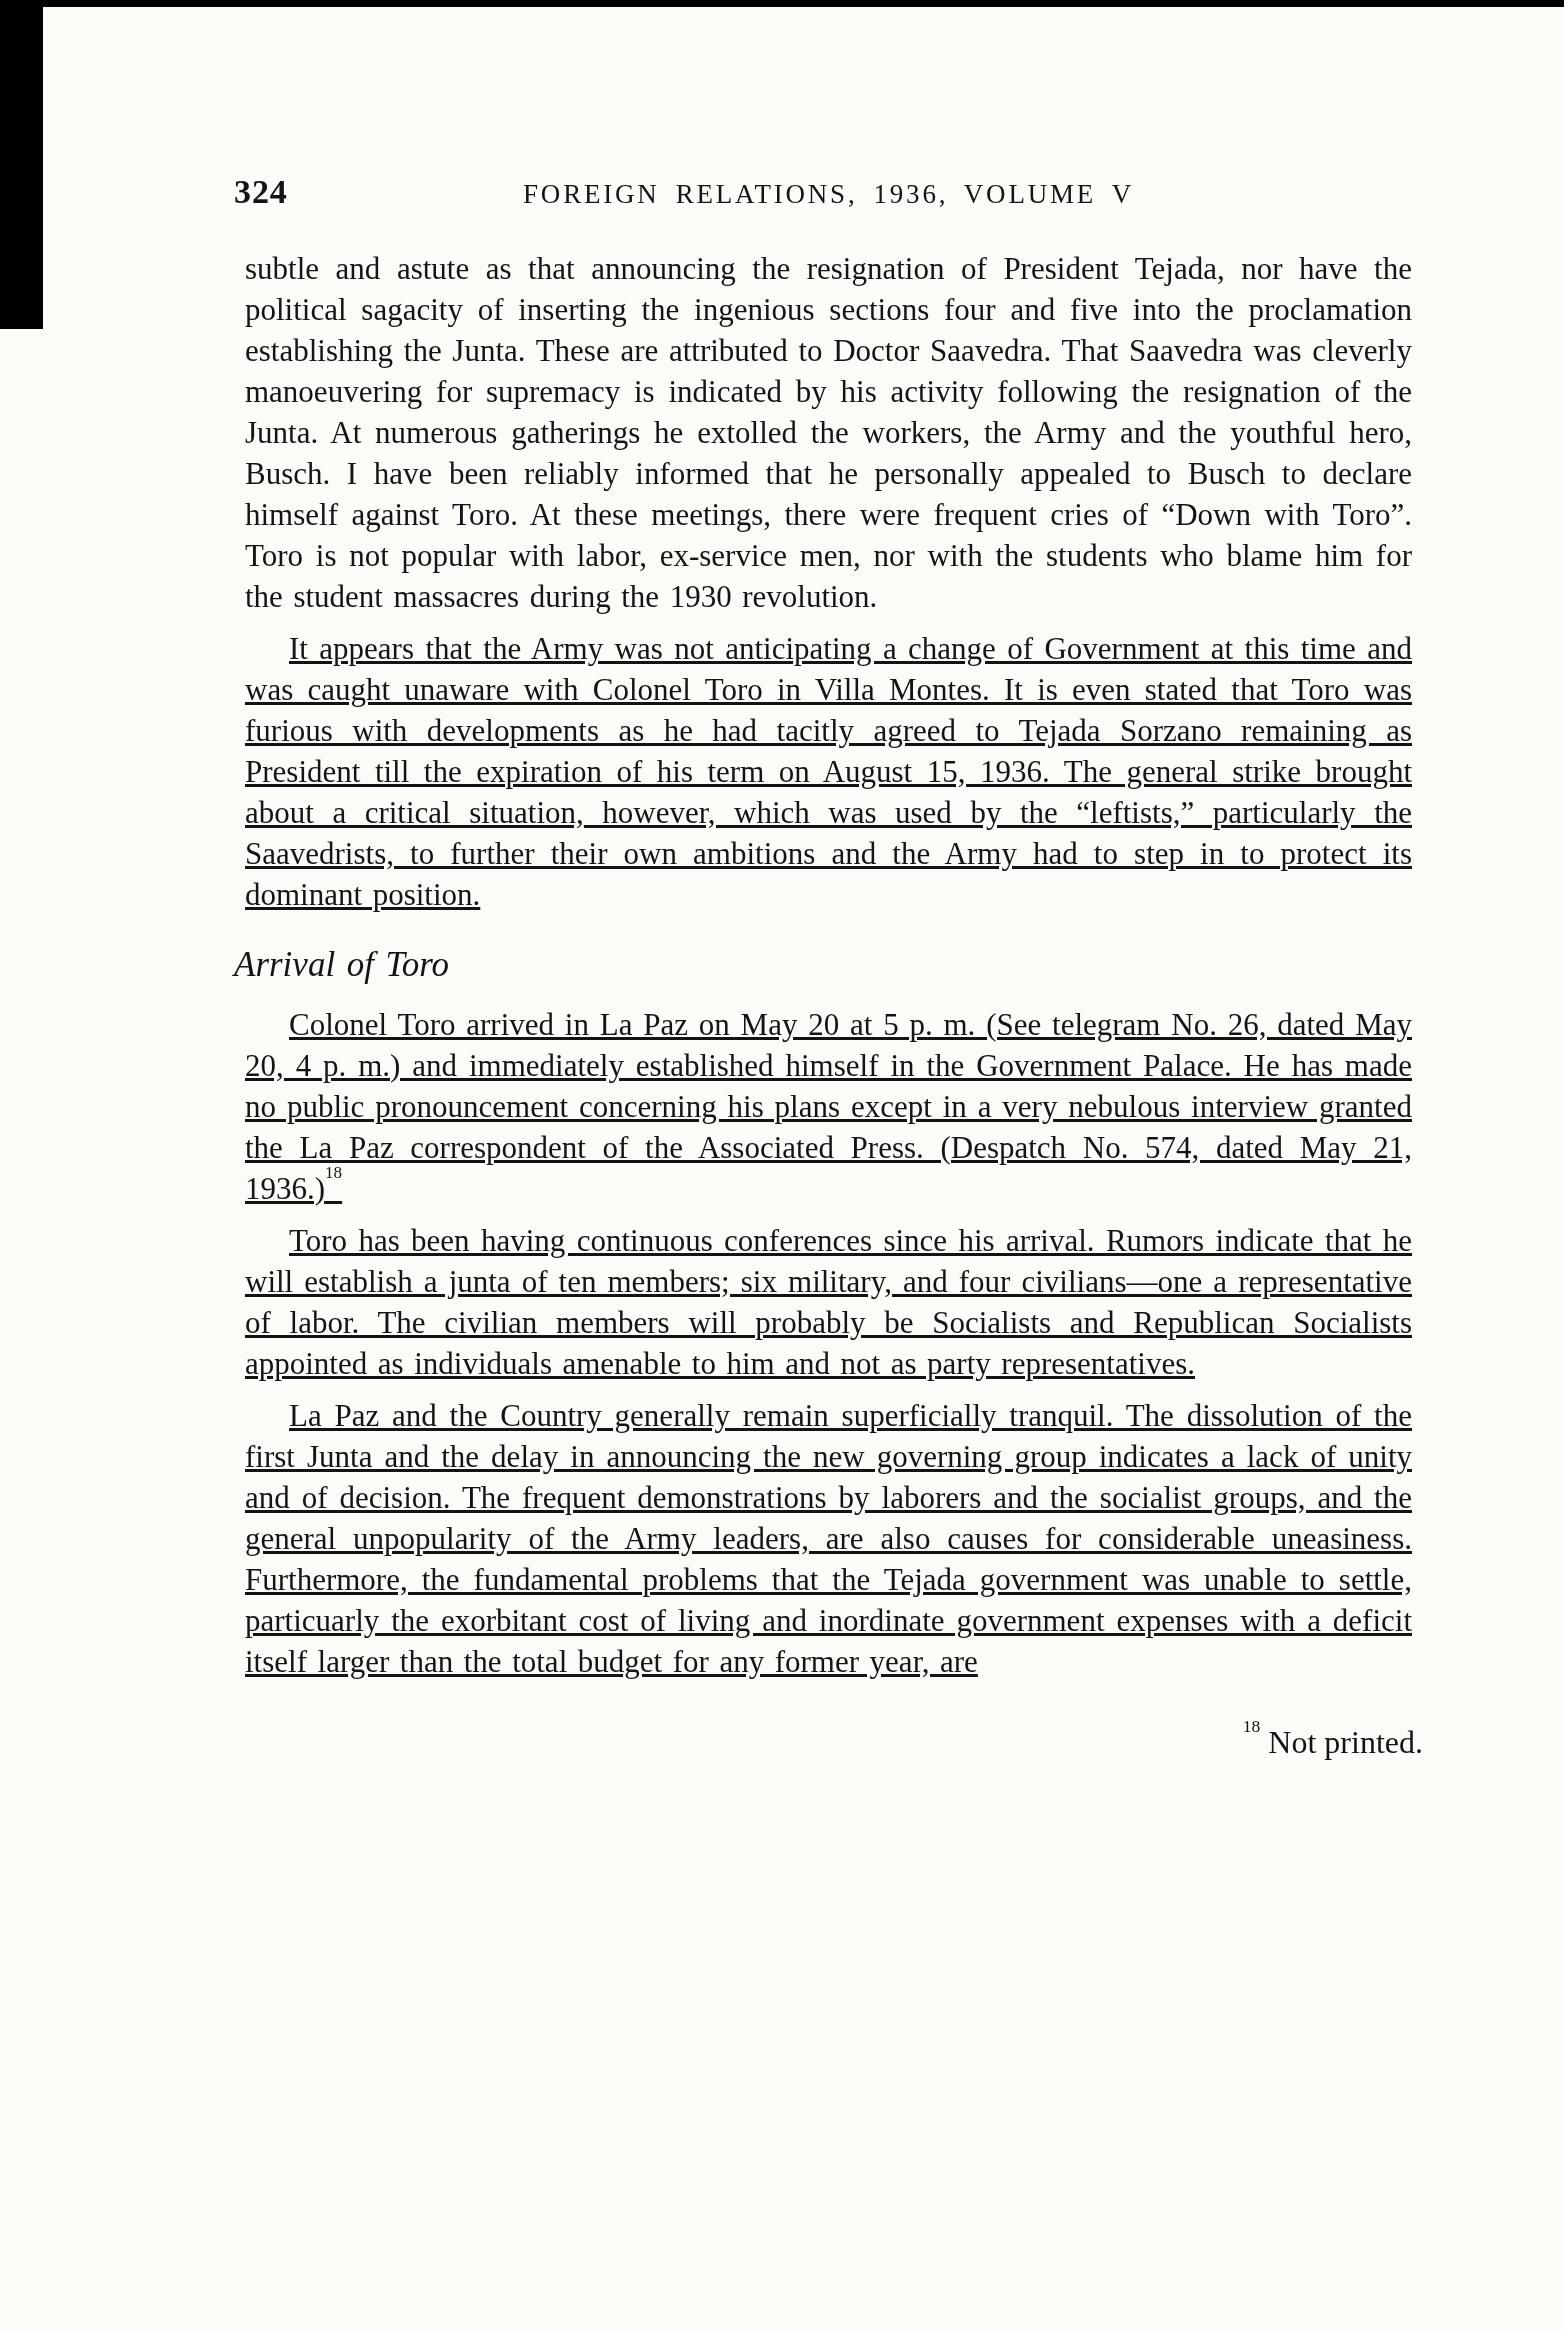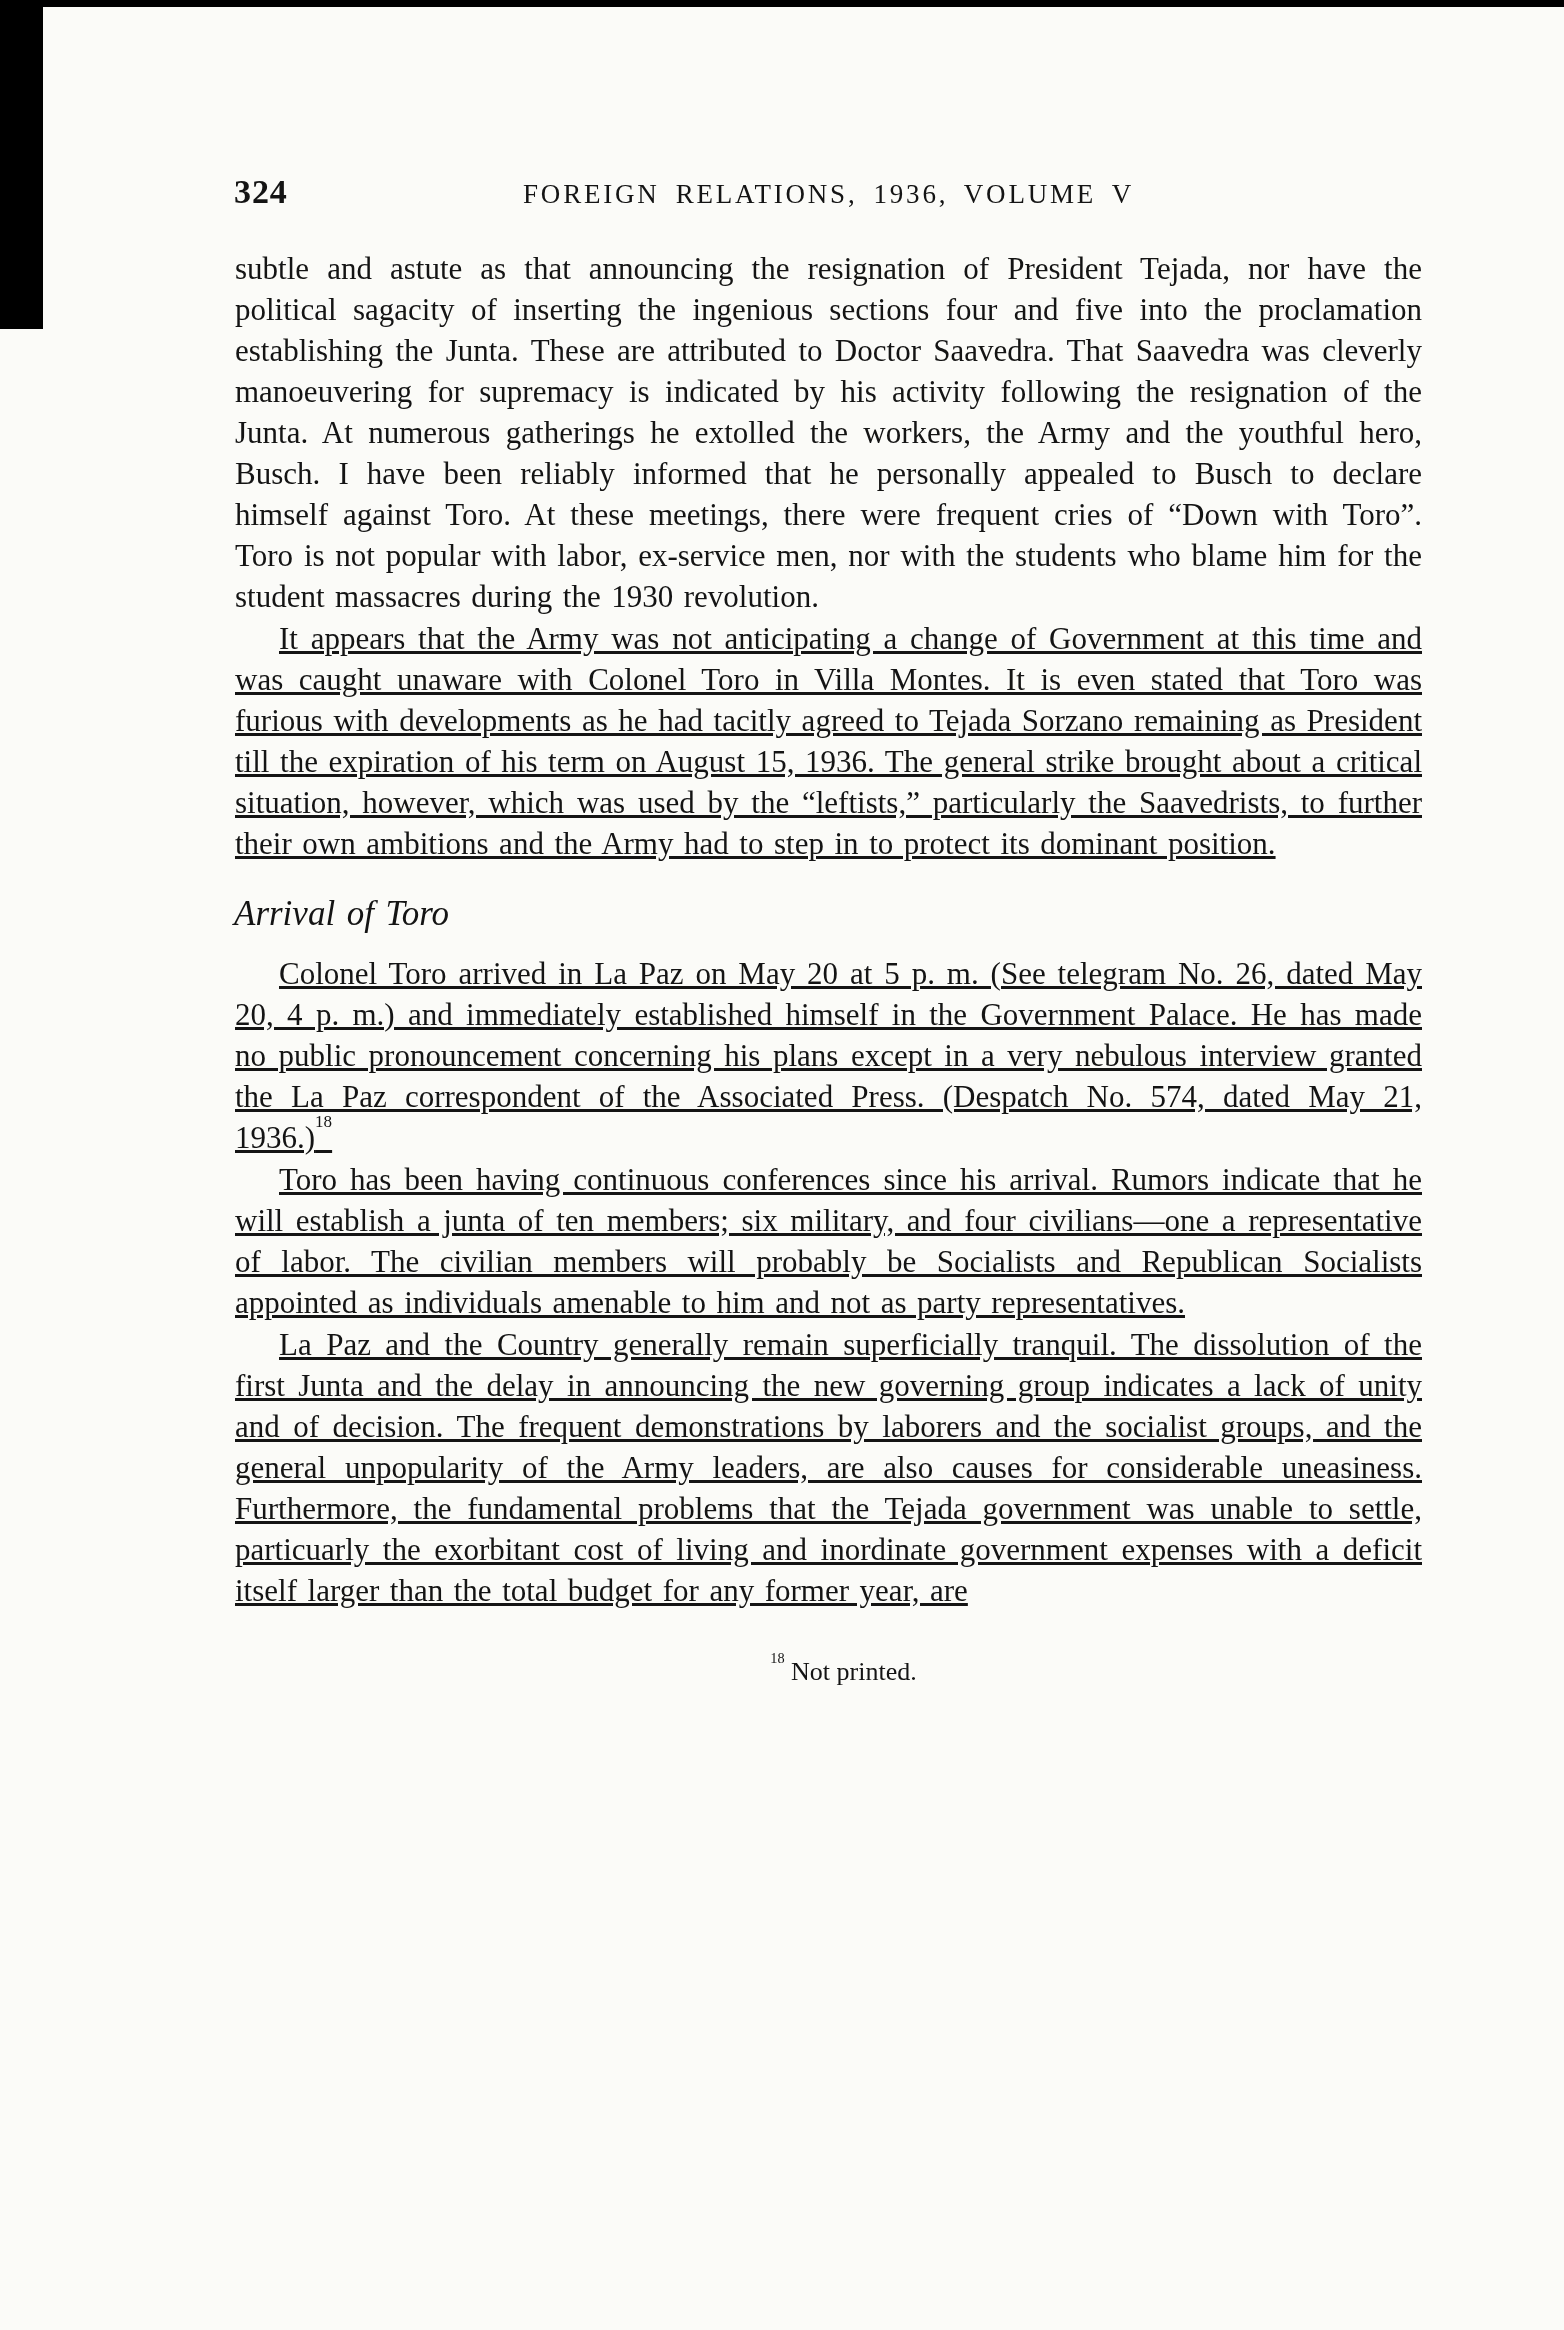--- a/index.html
+++ b/index.html
@@ -51,44 +51,44 @@
     word-spacing: 6.5px;
     white-space: nowrap;
   }
   .body-text {
     font-size: 31px;
     line-height: 41px;
     text-align: justify;
     word-spacing: 2.8px;
   }
   .para {
-    margin: 1px;
+    margin: 11px;
     padding: 0;
   }
   .para.indent { text-indent: 44px; text-decoration: underline; }
   .section-heading {
     font-style: italic;
     font-weight: normal;
     font-size: 35px;
     line-height: 41px;
     margin: 29px 0 18.6px 0;
     text-align: left;
   }
   sup.fn-ref {
     font-size: 55%;
     line-height: 0;
     position: relative;
     top: -0.55em;
   }
   .footnote {
     margin-top: 45px;
-    font-size: 26px;
+    font-size: 32px;
     line-height: 31px;
     text-indent: 30px;
-    text-align: center;
+    text-align: right;
   }
   .footnote sup.fn-ref { top: -0.5em; }
 </style>
 </head>
 <body>
 
 <div class="scan-strip-top"></div>
 <div class="scan-strip-left"></div>
 
 <div class="page">

